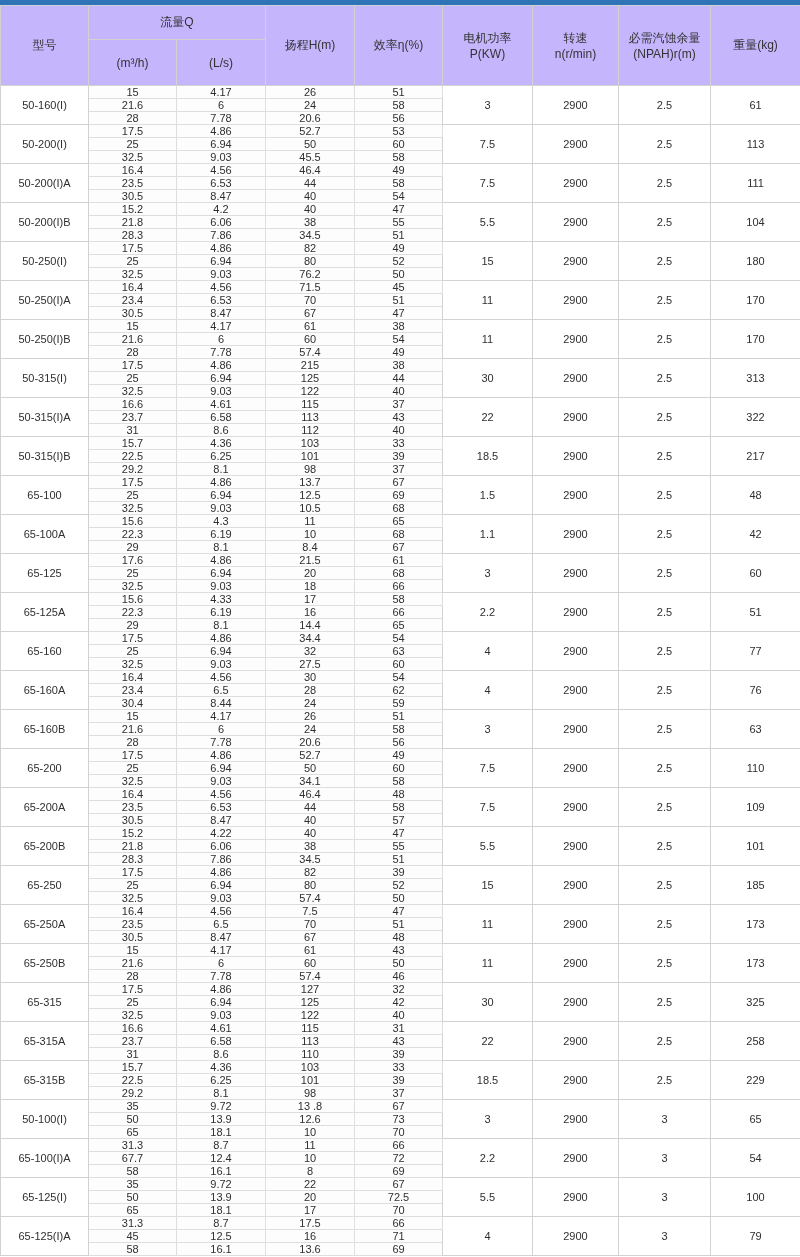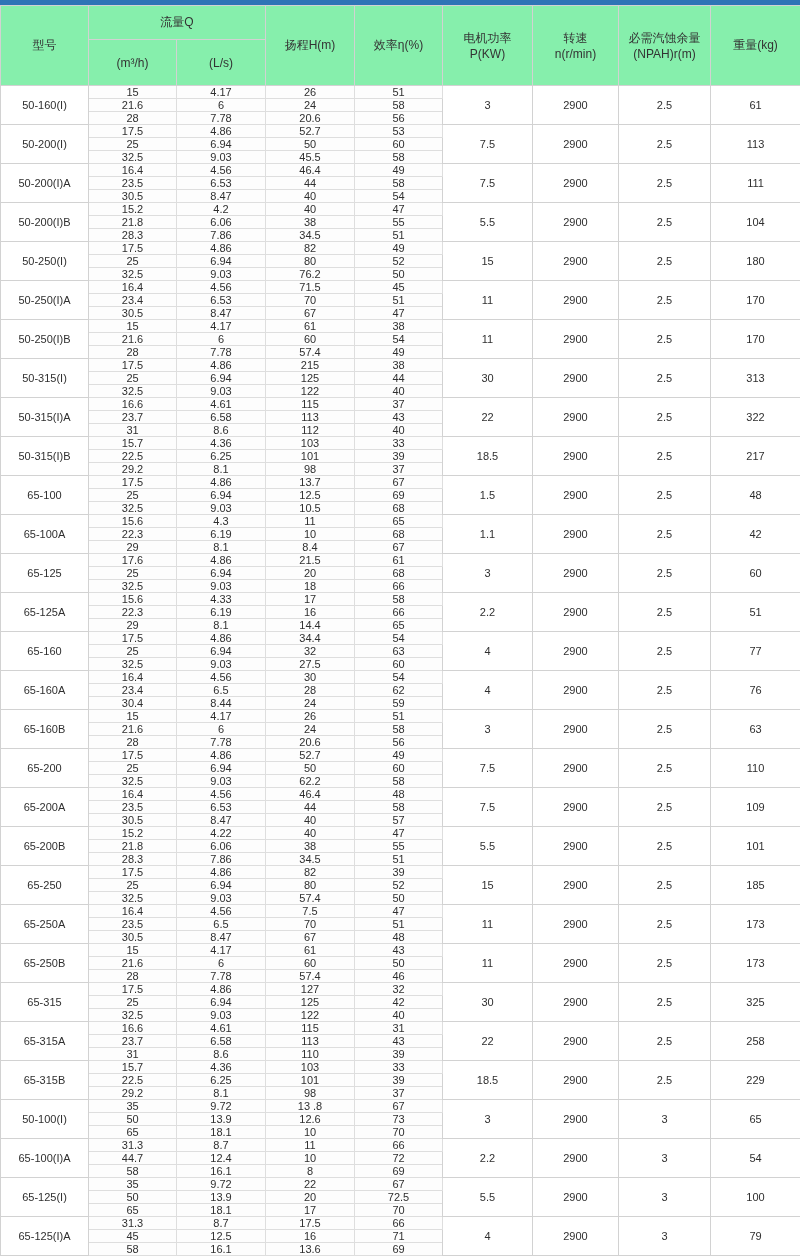--- a/index.html
+++ b/index.html
@@ -16,21 +16,21 @@
     border-collapse: collapse;
     table-layout: fixed;
   }
   table.spec th {
     font-weight: normal;
     font-size: 12px;
     color: #333333;
     text-align: center;
     vertical-align: middle;
     border: 1px solid #d2d2d2;
-    background: #86efac;
+    background: #c4b5fd;
     white-space: pre-line;
     padding: 0;
   }
   thead tr.hrow1 { height: 34px; }
   thead tr.hrow2 { height: 46px; }
   table.spec td {
     font-size: 11px;
     text-align: center;
     vertical-align: middle;
     padding: 0;
@@ -488,21 +488,21 @@
       </tr>
       <tr>
         <td class="sub-cell">25</td>
         <td class="sub-cell">6.94</td>
         <td class="sub-cell">50</td>
         <td class="sub-cell">60</td>
       </tr>
       <tr>
         <td class="sub-cell">32.5</td>
         <td class="sub-cell">9.03</td>
-        <td class="sub-cell">62.2</td>
+        <td class="sub-cell">34.1</td>
         <td class="sub-cell">58</td>
       </tr>
       <tr>
         <td class="model-cell" rowspan="3">65-200A</td>
         <td class="sub-cell">16.4</td>
         <td class="sub-cell">4.56</td>
         <td class="sub-cell">46.4</td>
         <td class="sub-cell">48</td>
         <td class="merged-cell" rowspan="3">7.5</td>
         <td class="merged-cell" rowspan="3">2900</td>
@@ -710,21 +710,21 @@
         <td class="sub-cell">31.3</td>
         <td class="sub-cell">8.7</td>
         <td class="sub-cell">11</td>
         <td class="sub-cell">66</td>
         <td class="merged-cell" rowspan="3">2.2</td>
         <td class="merged-cell" rowspan="3">2900</td>
         <td class="merged-cell" rowspan="3">3</td>
         <td class="merged-cell" rowspan="3">54</td>
       </tr>
       <tr>
-        <td class="sub-cell">44.7</td>
+        <td class="sub-cell">67.7</td>
         <td class="sub-cell">12.4</td>
         <td class="sub-cell">10</td>
         <td class="sub-cell">72</td>
       </tr>
       <tr>
         <td class="sub-cell">58</td>
         <td class="sub-cell">16.1</td>
         <td class="sub-cell">8</td>
         <td class="sub-cell">69</td>
       </tr>

